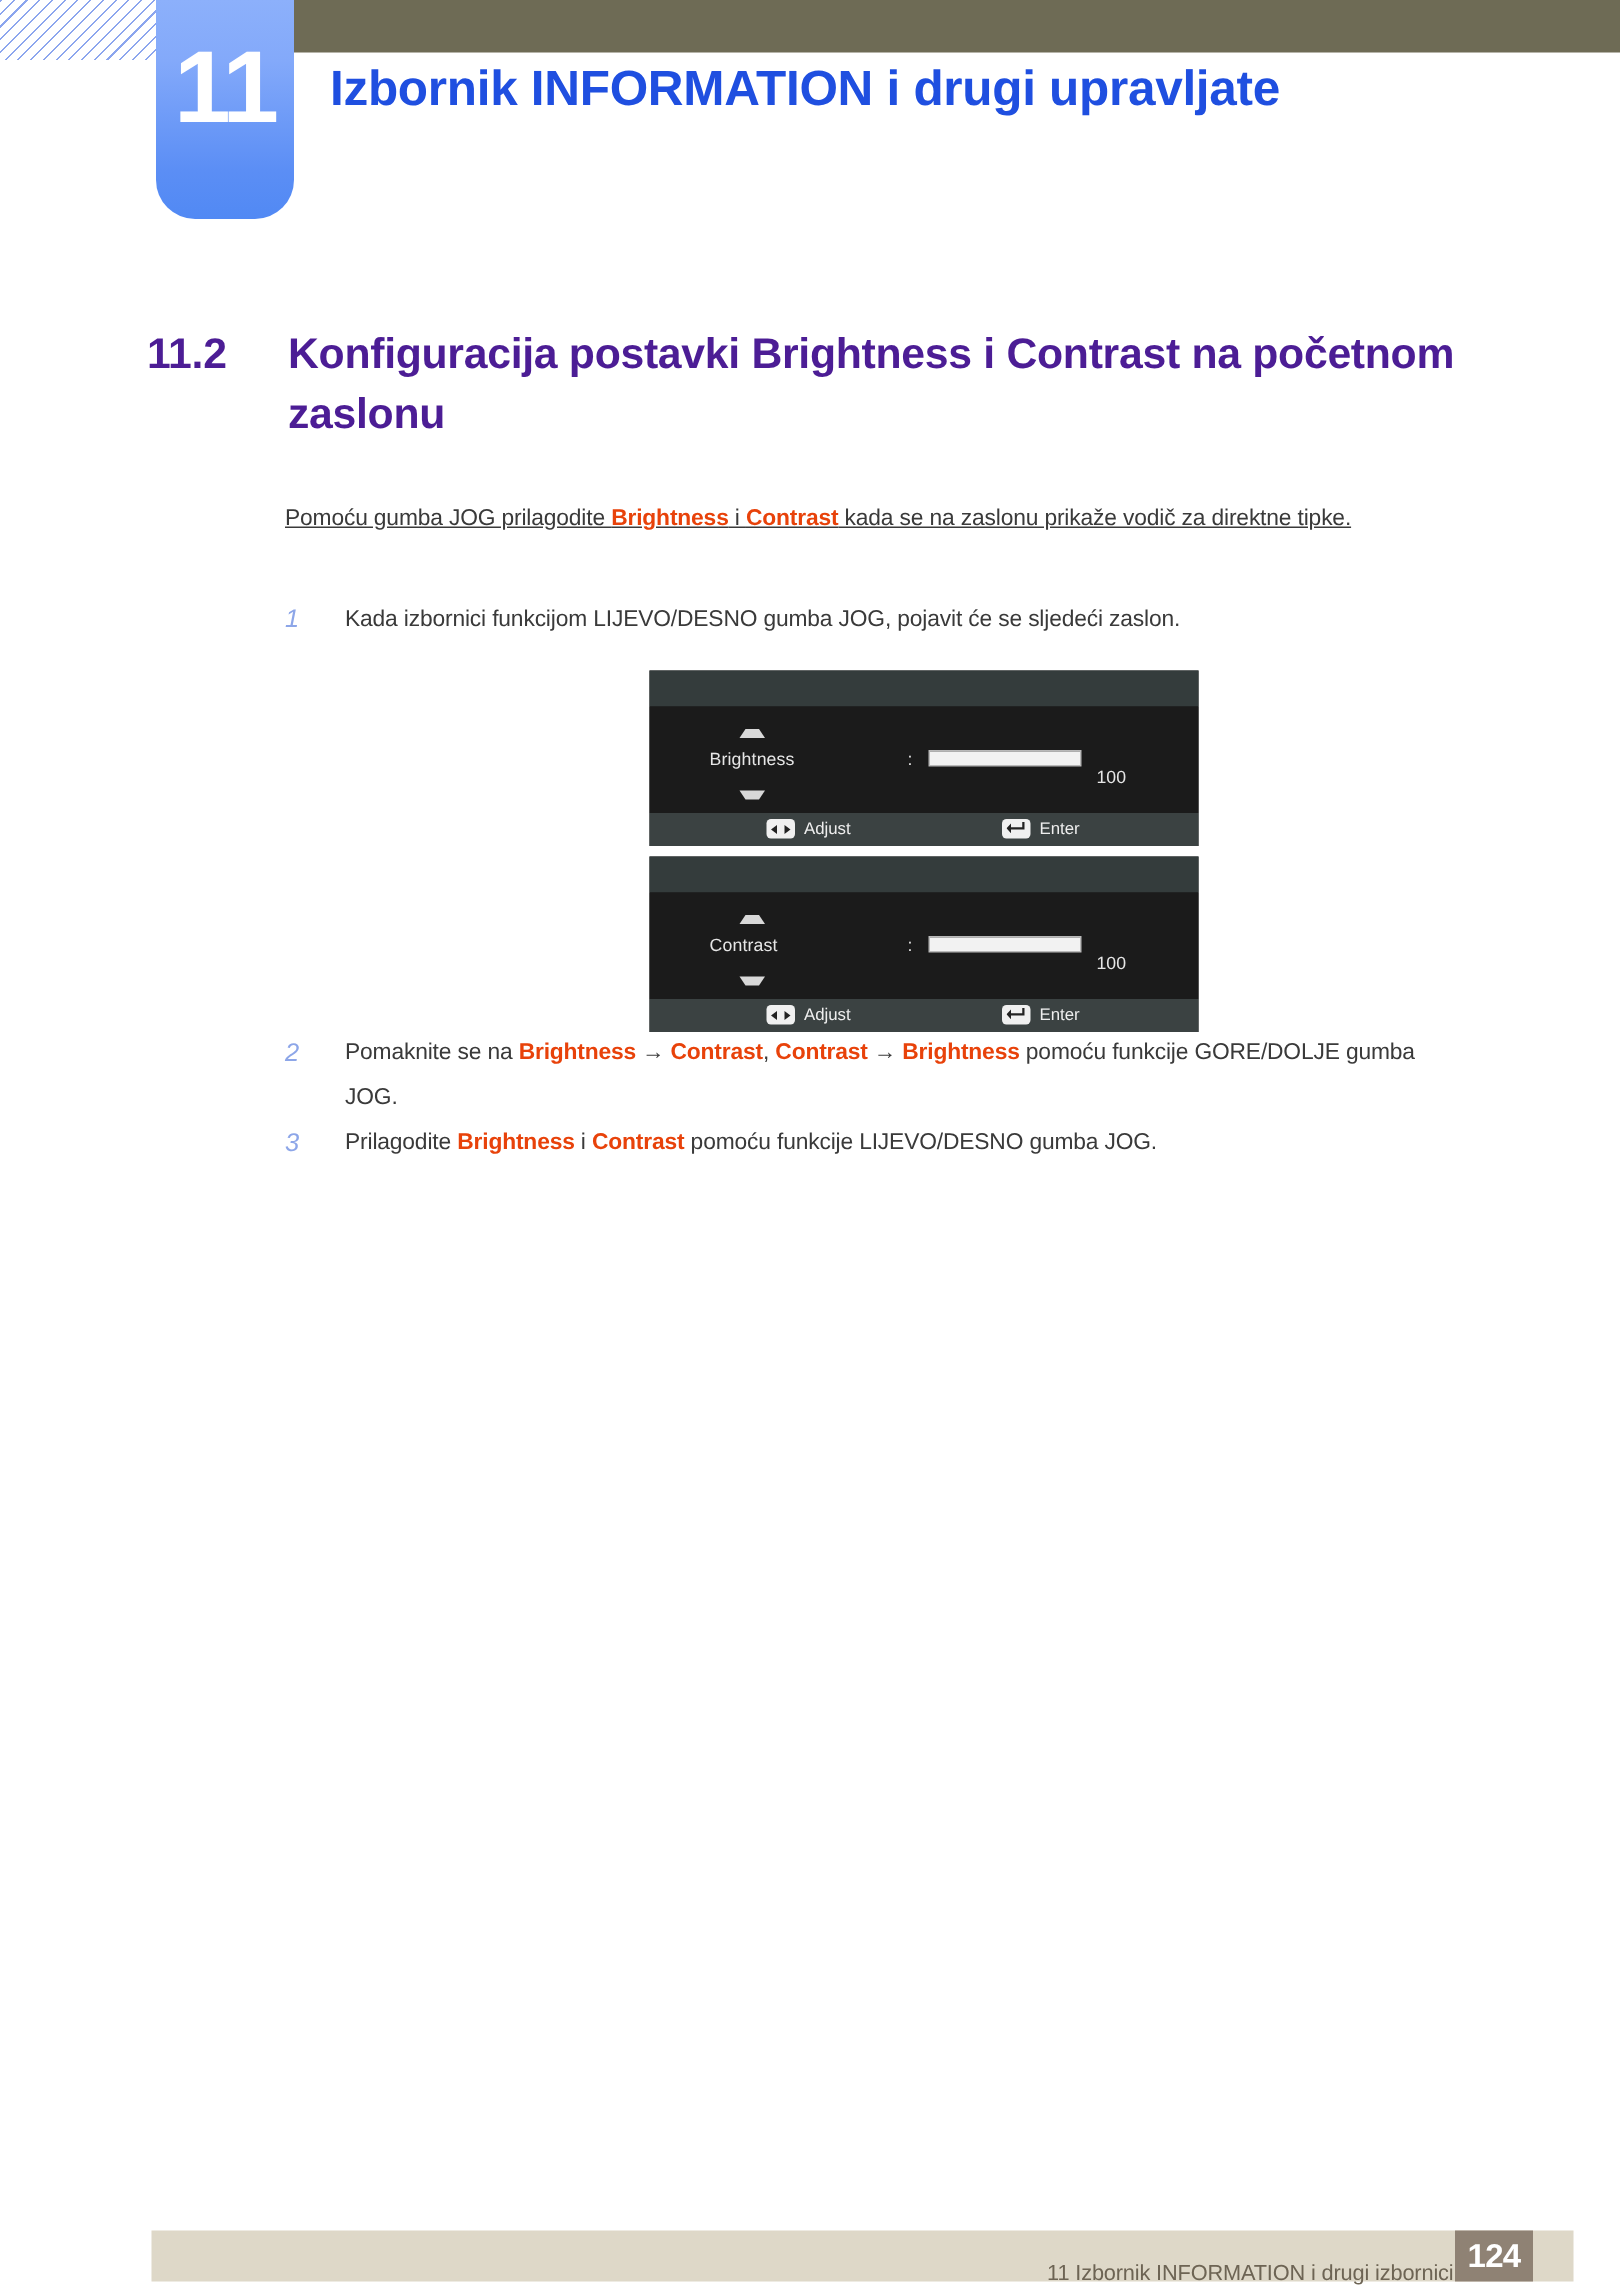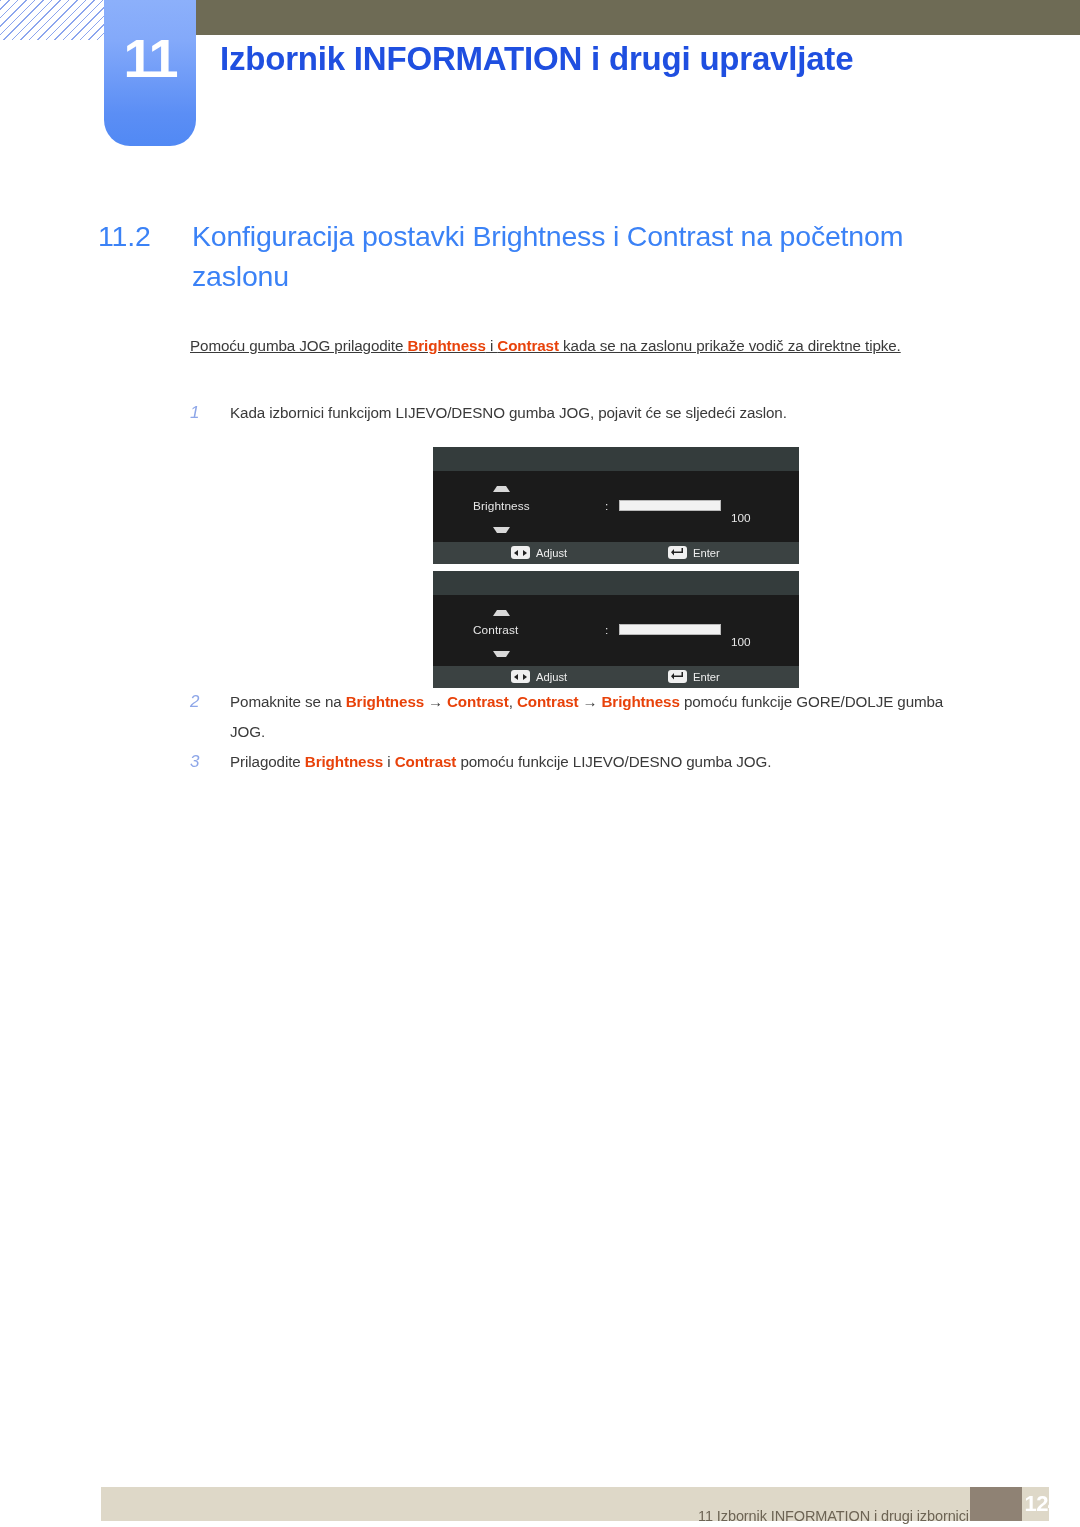--- a/index.html
+++ b/index.html
@@ -53,21 +53,21 @@
     background: linear-gradient(to bottom, #8cb0fb 0%, #83a9fa 28%, #5b8ef5 78%, #5189f4 100%);
     border-bottom-left-radius: 26px;
     border-bottom-right-radius: 26px;
   }
   .chapter-num {
     position: absolute;
     left: 0; top: 16px;
     width: 92px;
     text-align: center;
     color: #ffffff;
-    font-size: 54px;
+    font-size: 68px;
     font-weight: bold;
     letter-spacing: -2px;
     line-height: 84px;
   }
   .header-title {
     position: absolute;
     left: 220px;
     top: 40px;
     font-size: 33px;
     font-weight: bold;
@@ -75,23 +75,23 @@
     white-space: nowrap;
     letter-spacing: -0.2px;
   }
 
   
   .section-heading {
     position: absolute;
     left: 98px;
     top: 216px;
     width: 880px;
-    color: #3b82f6;
+    color: #4c1d95;
     font-size: 28.5px;
-    font-weight: normal;
+    font-weight: bold;
     line-height: 40px;
     letter-spacing: -0.2px;
   }
   .section-heading .sec-num {
     position: absolute;
     left: 0; top: 0;
     width: 92px;
   }
   .section-heading .sec-text {
     display: block;
@@ -296,21 +296,20 @@
   }
   .footer-pagenum {
     position: absolute;
     left: 0; top: 4px;
     width: 52px;
     text-align: center;
     color: #ffffff;
     font-size: 22px;
     font-weight: bold;
     letter-spacing: -0.5px;
-    padding-left: 46px;
   }
 </style>
 </head>
 <body>
 
 <div class="page-header">
   <div class="hatch"></div>
   <div class="olive-bar"></div>
   <div class="chapter-tab">
     <div class="chapter-num">11</div>

